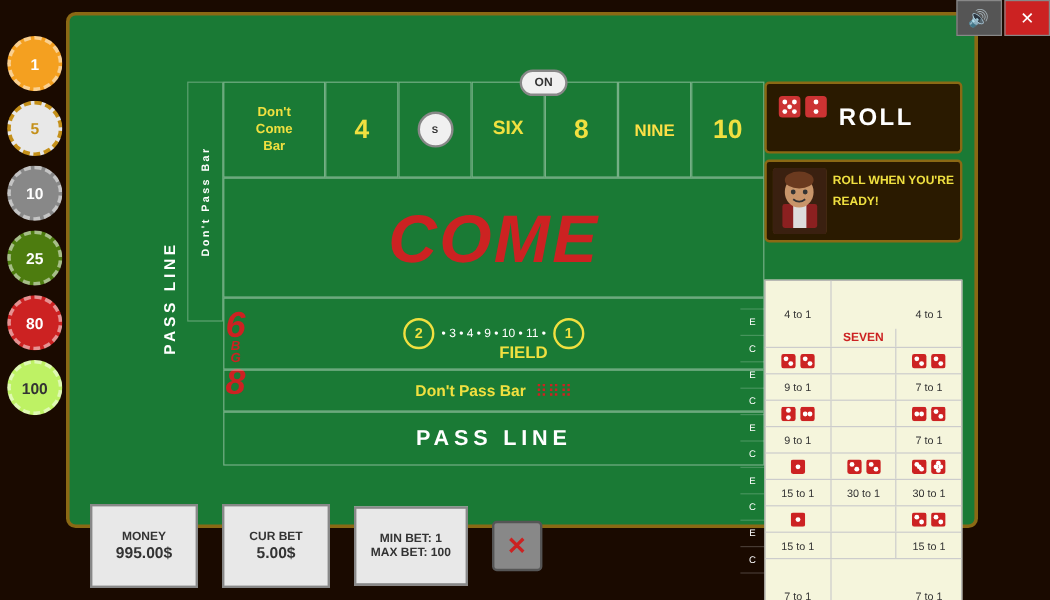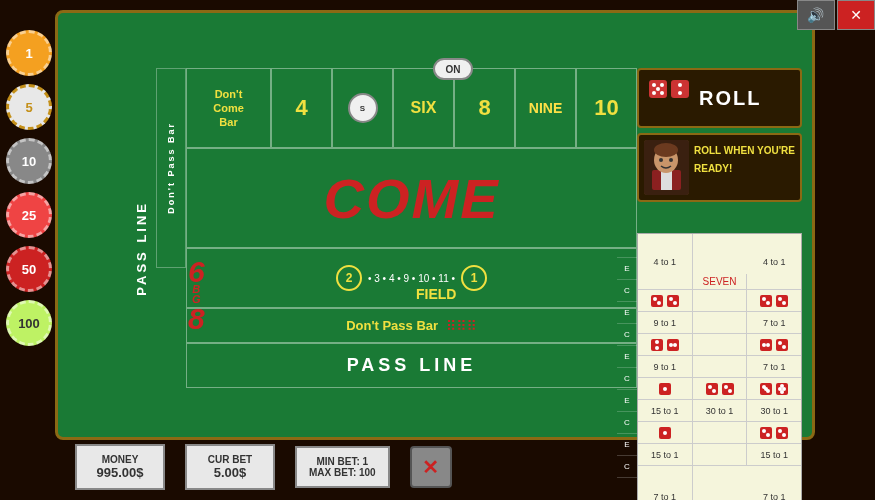--- a/index.html
+++ b/index.html
@@ -45,21 +45,21 @@
       justify-content: center;
       font-weight: bold;
       font-size: 13px;
       cursor: pointer;
       border: 3px dashed rgba(255,255,255,0.5);
       position: relative;
     }
     .chip-1 { background: #f4a020; color: #fff; }
     .chip-5 { background: #e8e8e8; color: #c4901a; border-color: #c4901a; }
     .chip-10 { background: #888; color: #fff; }
-    .chip-25 { background: #ef4444; color: #fff; }
+    .chip-25 { background: #4d7c0f; color: #fff; }
     .chip-50 { background: #cc2222; color: #fff; }
     .chip-100 { background: #bef264; color: #333; }
 
     
     .pass-line-vertical {
       position: absolute;
       left: 68px;
       top: 55px;
       width: 30px;
       height: 360px;
@@ -314,21 +314,21 @@
       flex: 1;
       padding: 2px 4px;
       font-size: 9px;
       display: flex;
       align-items: center;
       justify-content: center;
       text-align: center;
       border-right: 1px solid #ccc;
     }
     .payout-cell:last-child { border-right: none; }
-    .payout-cell.red { color: #cc2222; font-weight: normal; font-size: 10px; margin-top: 40px; }
+    .payout-cell.red { color: #cc2222; font-weight: bold; font-size: 10px; margin-top: 40px; }
 
     
     .ec-column {
       position: absolute;
       top: 220px;
       right: 175px;
       width: 20px;
       display: flex;
       flex-direction: column;
     }
@@ -349,21 +349,21 @@
       left: 55px;
       right: 0;
       display: flex;
       align-items: center;
       gap: 20px;
       padding: 0 20px;
     }
     .info-box {
       background: #e8e8e8;
       border: 2px solid #888;
-      padding: 8px 12px;
+      padding: 20px 12px;
       text-align: center;
       min-width: 90px;
     }
     .info-label {
       font-size: 10px;
       font-weight: bold;
       color: #333;
       display: block;
     }
     .info-value {
@@ -432,21 +432,21 @@
   <div class="chip chip-5">
     <span>5</span>
   </div>
   <div class="chip chip-10">
     <span>10</span>
   </div>
   <div class="chip chip-25">
     <span>25</span>
   </div>
   <div class="chip chip-50">
-    <span>50</span>
+    <span>80</span>
   </div>
   <div class="chip chip-100">
     <span>100</span>
   </div>
 </div>
 
 <div class="table-area">
 
   <div class="pass-line-vertical">
     <span>PASS LINE</span>

